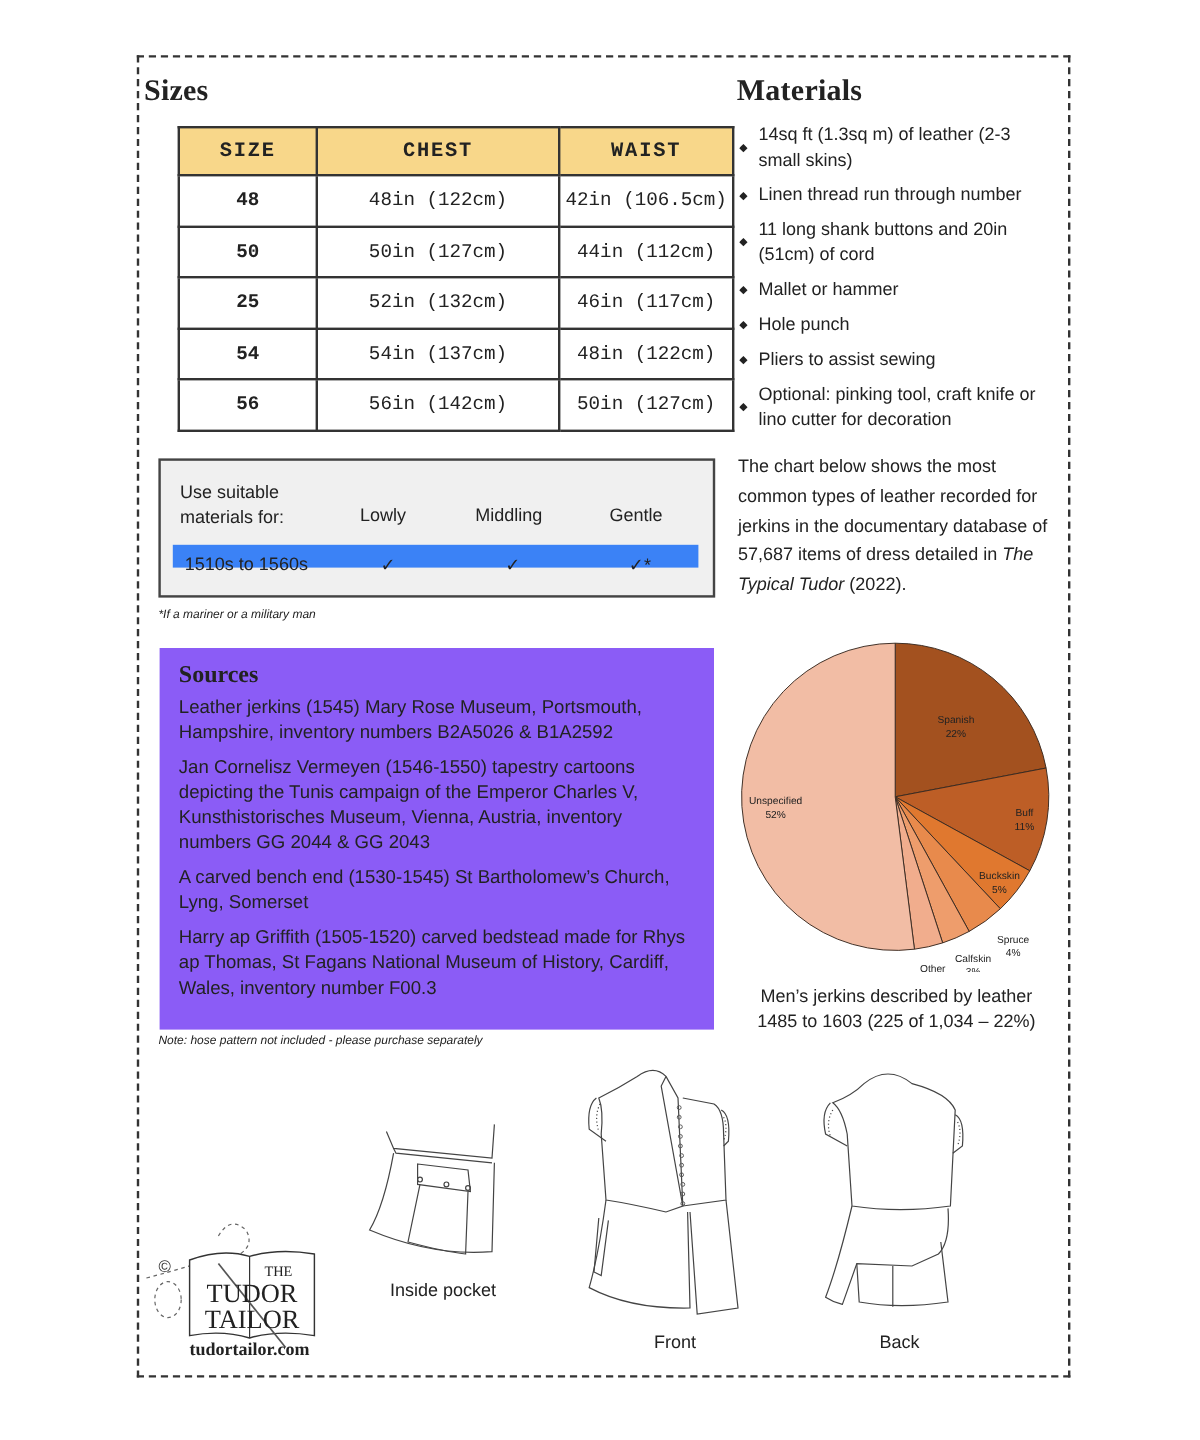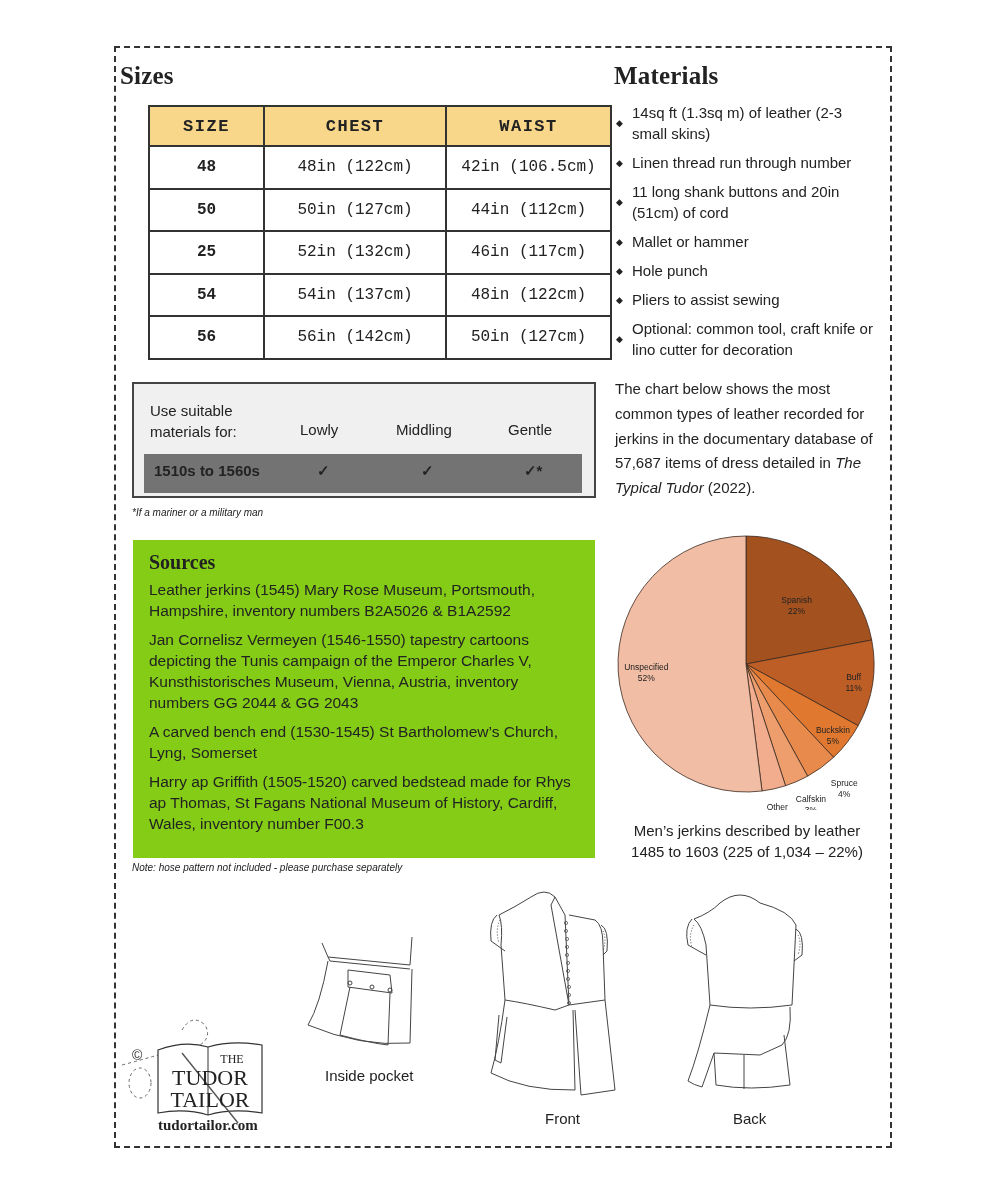--- a/index.html
+++ b/index.html
@@ -27,28 +27,28 @@
     table.sizes td.size { font-weight: bold; }
     
     .suit-box {
       position: absolute; left: 132px; top: 382px; width: 464px; height: 116px;
       background: #f0f0f0; border: 2px solid #444; font-family: "Liberation Sans", sans-serif;
       font-size: 15px; color: #222;
     }
     .suit-box .hdr { position: absolute; top: 16px; left: 16px; line-height: 21px; }
     .suit-box .col { position: absolute; top: 37px; }
     .suit-box .row {
-      position: absolute; left: 10px; right: 12px; top: 70px; height: 39px; background: #737373; font-weight: bold;
+      position: absolute; left: 10px; right: 12px; top: 70px; height: 19px; background: #3b82f6;
     }
     .suit-box .row span { position: absolute; top: 8px; }
     .footnote { position: absolute; font-style: italic; font-size: 10px; font-family: "Liberation Sans", sans-serif; color: #222; }
     
     .sources {
       position: absolute; left: 133px; top: 540px; width: 462px; height: 318px;
-      background: #84cc16; padding: 12px 16px; font-family: "Liberation Sans", sans-serif;
+      background: #8b5cf6; padding: 12px 16px; font-family: "Liberation Sans", sans-serif;
       color: #222; font-size: 15.5px; line-height: 21px;
     }
     .sources h3 { font-family: "Liberation Serif", serif; font-size: 20px; font-weight: bold; margin-bottom: 6px; }
     .sources p { margin-bottom: 8px; }
     
     ul.mats { position: absolute; left: 616px; top: 102px; width: 260px; list-style: none;
       font-family: "Liberation Sans", sans-serif; font-size: 15px; line-height: 21px; color: #222; }
     ul.mats li { position: relative; padding-left: 16px; margin-bottom: 8px; }
     ul.mats li .bullet { position: absolute; left: 0; top: 50%; transform: translateY(-50%); font-size: 9px; }
     .intro { position: absolute; left: 615px; top: 377px; width: 265px; font-family: "Liberation Sans", sans-serif;
@@ -65,21 +65,21 @@
 </head>
 <body>
 
 <div class="frame"></div>
 
 <h2 class="section" style="left:120px; top:62px;">Sizes</h2>
 <table class="sizes">
   <thead>
     <tr>
       <th style="width:115px">SIZE</th>
-      <th style="width:182px">CHEST</th>
+      <th style="width:202px">CHEST</th>
       <th>WAIST</th>
     </tr>
   </thead>
   <tbody>
     <tr>
       <td class="size">48</td>
       <td>48in (122cm)</td>
       <td>42in (106.5cm)</td>
     </tr>
     <tr>
@@ -132,21 +132,21 @@
 <div class="footnote" style="left:132px; top:862px;">Note: hose pattern not included - please purchase separately</div>
 
 <h2 class="section" style="left:614px; top:62px;">Materials</h2>
 <ul class="mats">
   <li><span class="bullet">◆</span><span>14sq ft (1.3sq m) of leather (2-3 small skins)</span></li>
   <li><span class="bullet">◆</span><span>Linen thread run through number</span></li>
   <li><span class="bullet">◆</span><span>11 long shank buttons and 20in (51cm) of cord</span></li>
   <li><span class="bullet">◆</span><span>Mallet or hammer</span></li>
   <li><span class="bullet">◆</span><span>Hole punch</span></li>
   <li><span class="bullet">◆</span><span>Pliers to assist sewing</span></li>
-  <li><span class="bullet">◆</span><span>Optional: common tool, craft knife or lino cutter for decoration</span></li>
+  <li><span class="bullet">◆</span><span>Optional: pinking tool, craft knife or lino cutter for decoration</span></li>
 </ul>
 
 <div class="intro"><span>The chart below shows the most common types of leather recorded for jerkins in the documentary database of 57,687 items of dress detailed in </span><i>The Typical Tudor</i><span> (2022).</span></div>
 
 <div class="pie-wrap">
   <svg id="pie" width="275" height="280">
       <path d="M134,134 L134,6 A128,128 0 0 1 259.73276809327217,110.01519173302725 Z" fill="#a3511f" stroke="#3a2a20" stroke-width="0.8"></path>
       <text x="184.58596782645603" y="72.85206905331336" text-anchor="middle" font-family="Liberation Sans, sans-serif" font-size="8.5" fill="#222"><tspan x="184.58596782645603">Spanish</tspan><tspan x="184.58596782645603" dy="11">22%</tspan></text>
       <path d="M134,134 L259.73276809327217,110.01519173302725 A128,128 0 0 1 246.16725504561452,195.66447028501955 Z" fill="#bd5e26" stroke="#3a2a20" stroke-width="0.8"></path>
       <text x="241.66776822886567" y="150.41936145062263" text-anchor="middle" font-family="Liberation Sans, sans-serif" font-size="8.5" fill="#222"><tspan x="241.66776822886567">Buff</tspan><tspan x="241.66776822886567" dy="11">11%</tspan></text>

